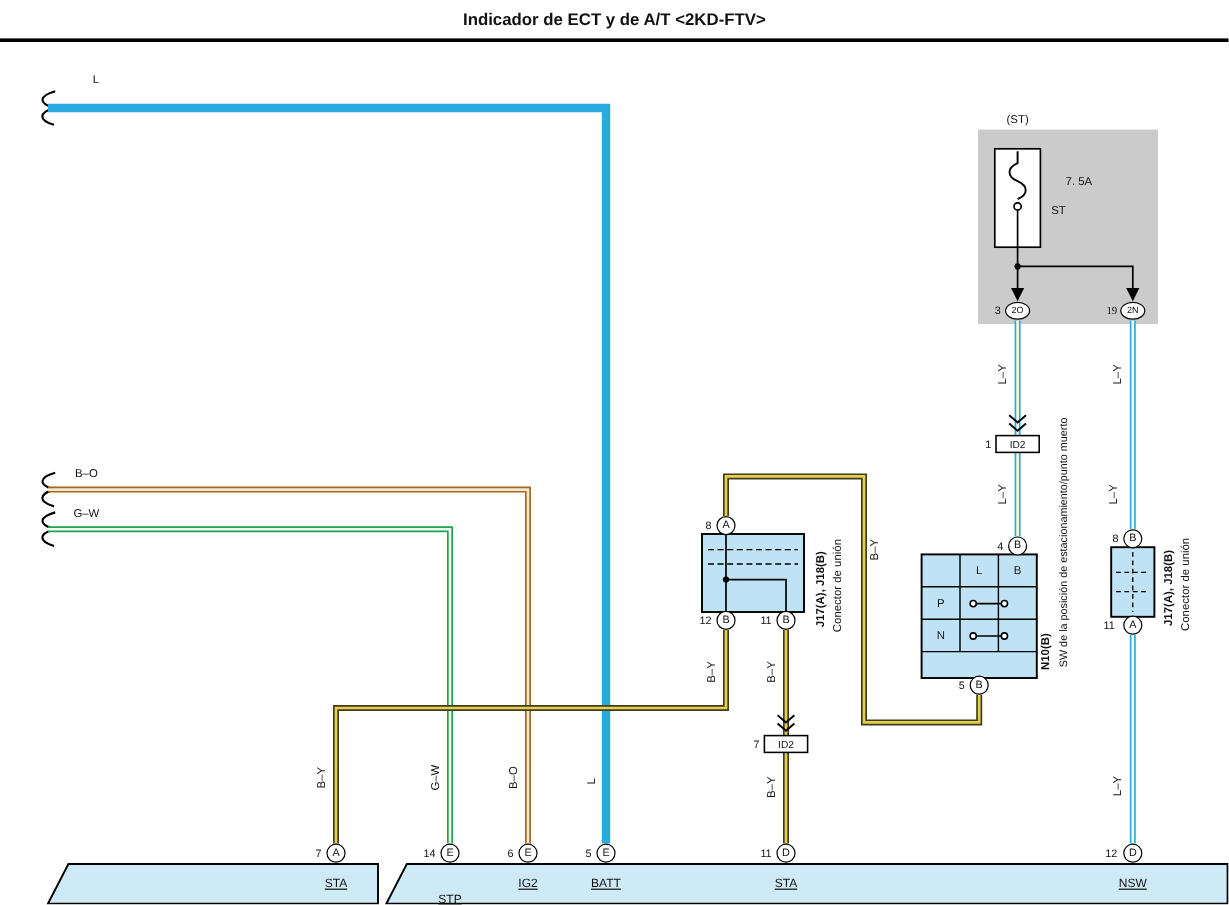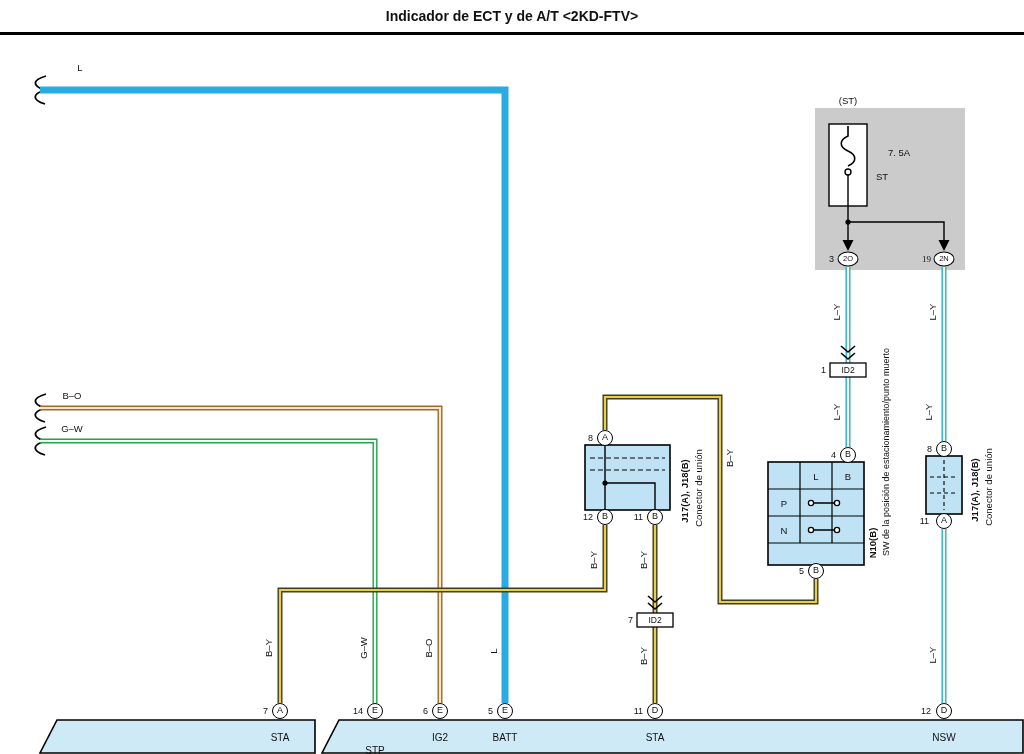--- a/index.html
+++ b/index.html
@@ -15,21 +15,21 @@
   .lbl.bold { font-weight:bold; }
   .lbl-left { position:absolute; font-size:9.5px; white-space:nowrap;
               transform:translate(0,-50%); }
   .num { position:absolute; font-size:9px; white-space:nowrap;
          transform:translate(-100%,-50%); }
   .pin { position:absolute; width:16px; height:16px; border:1.6px solid #000;
          border-radius:50%; background:#fff; font-size:9px; line-height:12.6px;
          text-align:center; transform:translate(-50%,-50%); }
   .pin.oval { width:21px; height:15px; font-size:7.5px; line-height:11.6px; }
   .cell { position:absolute; font-size:9.5px; transform:translate(-50%,-50%); }
-  .bar-label { position:absolute; font-size:10px; transform:translate(-50%,-50%); }
+  .bar-label { position:absolute; font-size:10px; transform:translate(-50%,-50%);text-decoration:underline; }
 </style>
 </head>
 <body>
 
 <div class="stage">
 
   <div class="title">Indicador de ECT y de A/T &lt;2KD-FTV&gt;</div>
   <div class="rule"></div>
 
   <svg class="layer" width="1024" height="754" viewBox="0 0 1024 754">

